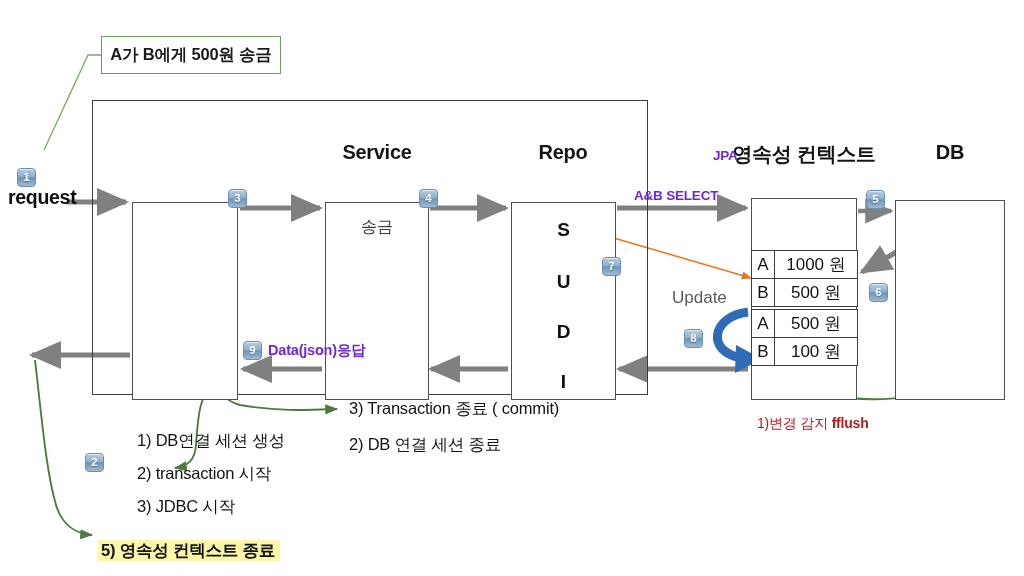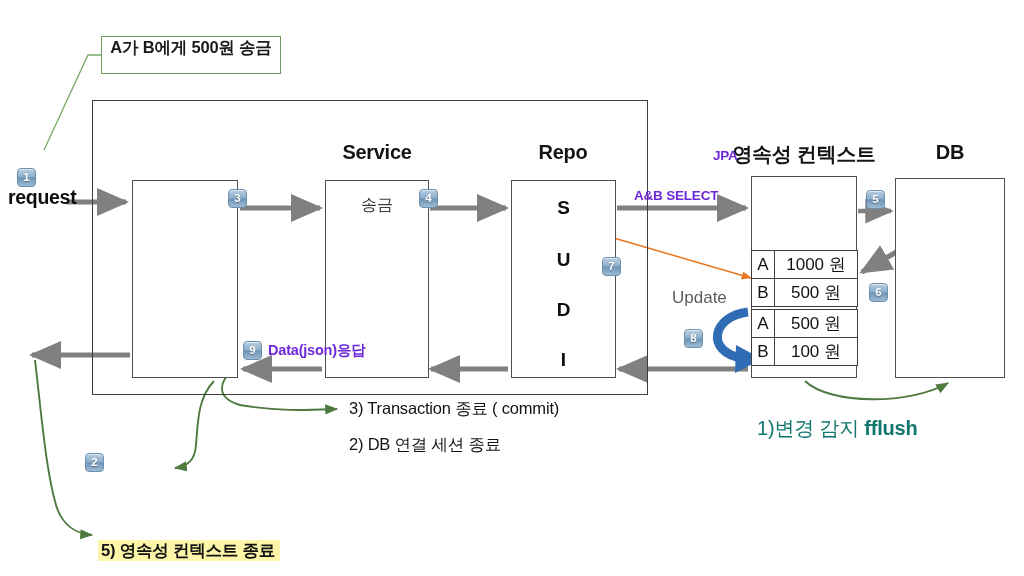--- a/index.html
+++ b/index.html
@@ -22,31 +22,32 @@
     width: 1024px; height: 576px;
     pointer-events: none;
   }
   .abs { position: absolute; }
 
   
   .layer-box {
     border: 1.6px solid #4f4f4f;
     background: #ffffff;
     box-sizing: border-box;
+    margin-top: 22px;
   }
   .outer-box {
     border: 1.6px solid #3d3d3d;
     background: transparent;
     box-sizing: border-box;
   }
   .callout-box {
     border: 1.4px solid #6b9e5e;
     background: #ffffff;
     box-sizing: border-box;
-    display: flex; align-items: flex-start; justify-content: center;
+    display: flex; align-items: center; justify-content: center;
     font-size: 16.5px;
     font-weight: 700;
     color: #1a1a1a;
     letter-spacing: -0.2px;
   }
 
   
   .col-title {
     font-size: 20px;
     font-weight: 700;
@@ -129,22 +130,22 @@
     color: #121212;
     white-space: nowrap;
     letter-spacing: -0.2px;
   }
   .hl {
     background: #fdf6a8;
     padding: 1px 5px 2px 3px;
     font-weight: 600;
   }
   .flush-note {
-    font-size: 20px;
-    color: #0f766e;
+    font-size: 14px;
+    color: #b91c1c;
     white-space: nowrap;
     letter-spacing: -0.2px;
   }
   .flush-note b { font-weight: 700; }
 </style>
 </head>
 <body>
 
 <div id="stage">
 
@@ -295,20 +296,25 @@
   <div class="abs badge" style="left:869px; top:283px;">6</div>
   <div class="abs badge" style="left:684px; top:329px;">8</div>
   <div class="abs badge" style="left:243px; top:341px;">9</div>
   <div class="abs badge" style="left:85px; top:453px;">2</div>
 
   <div class="abs ann-blue" style="left:713px; top:148px;">JPA</div>
   <div class="abs ann-blue" style="left:634px; top:188px;">A&amp;B SELECT</div>
   <div class="abs ann-gray" style="left:672px; top:288px;">Update</div>
   <div class="abs ann-blue" style="left:268px; top:341px; font-size:14.5px;">Data(json)응답</div>
 
+  <div class="abs" style="left:137px; top:430px;">
+    <div class="list-line" style="margin-bottom:11px;">1) DB연결 세션 생성</div>
+    <div class="list-line" style="margin-bottom:11px;">2) transaction 시작</div>
+    <div class="list-line">3) JDBC 시작</div>
+  </div>
 
   <div class="abs" style="left:349px; top:398px;">
     <div class="list-line" style="margin-bottom:14px;">3) Transaction 종료 ( commit)</div>
     <div class="list-line">2) DB 연결 세션 종료</div>
   </div>
 
   <div class="abs" style="left:98px; top:524px;margin-top:16px;">
     <span class="list-line hl">5) 영속성 컨텍스트 종료</span>
   </div>
 

